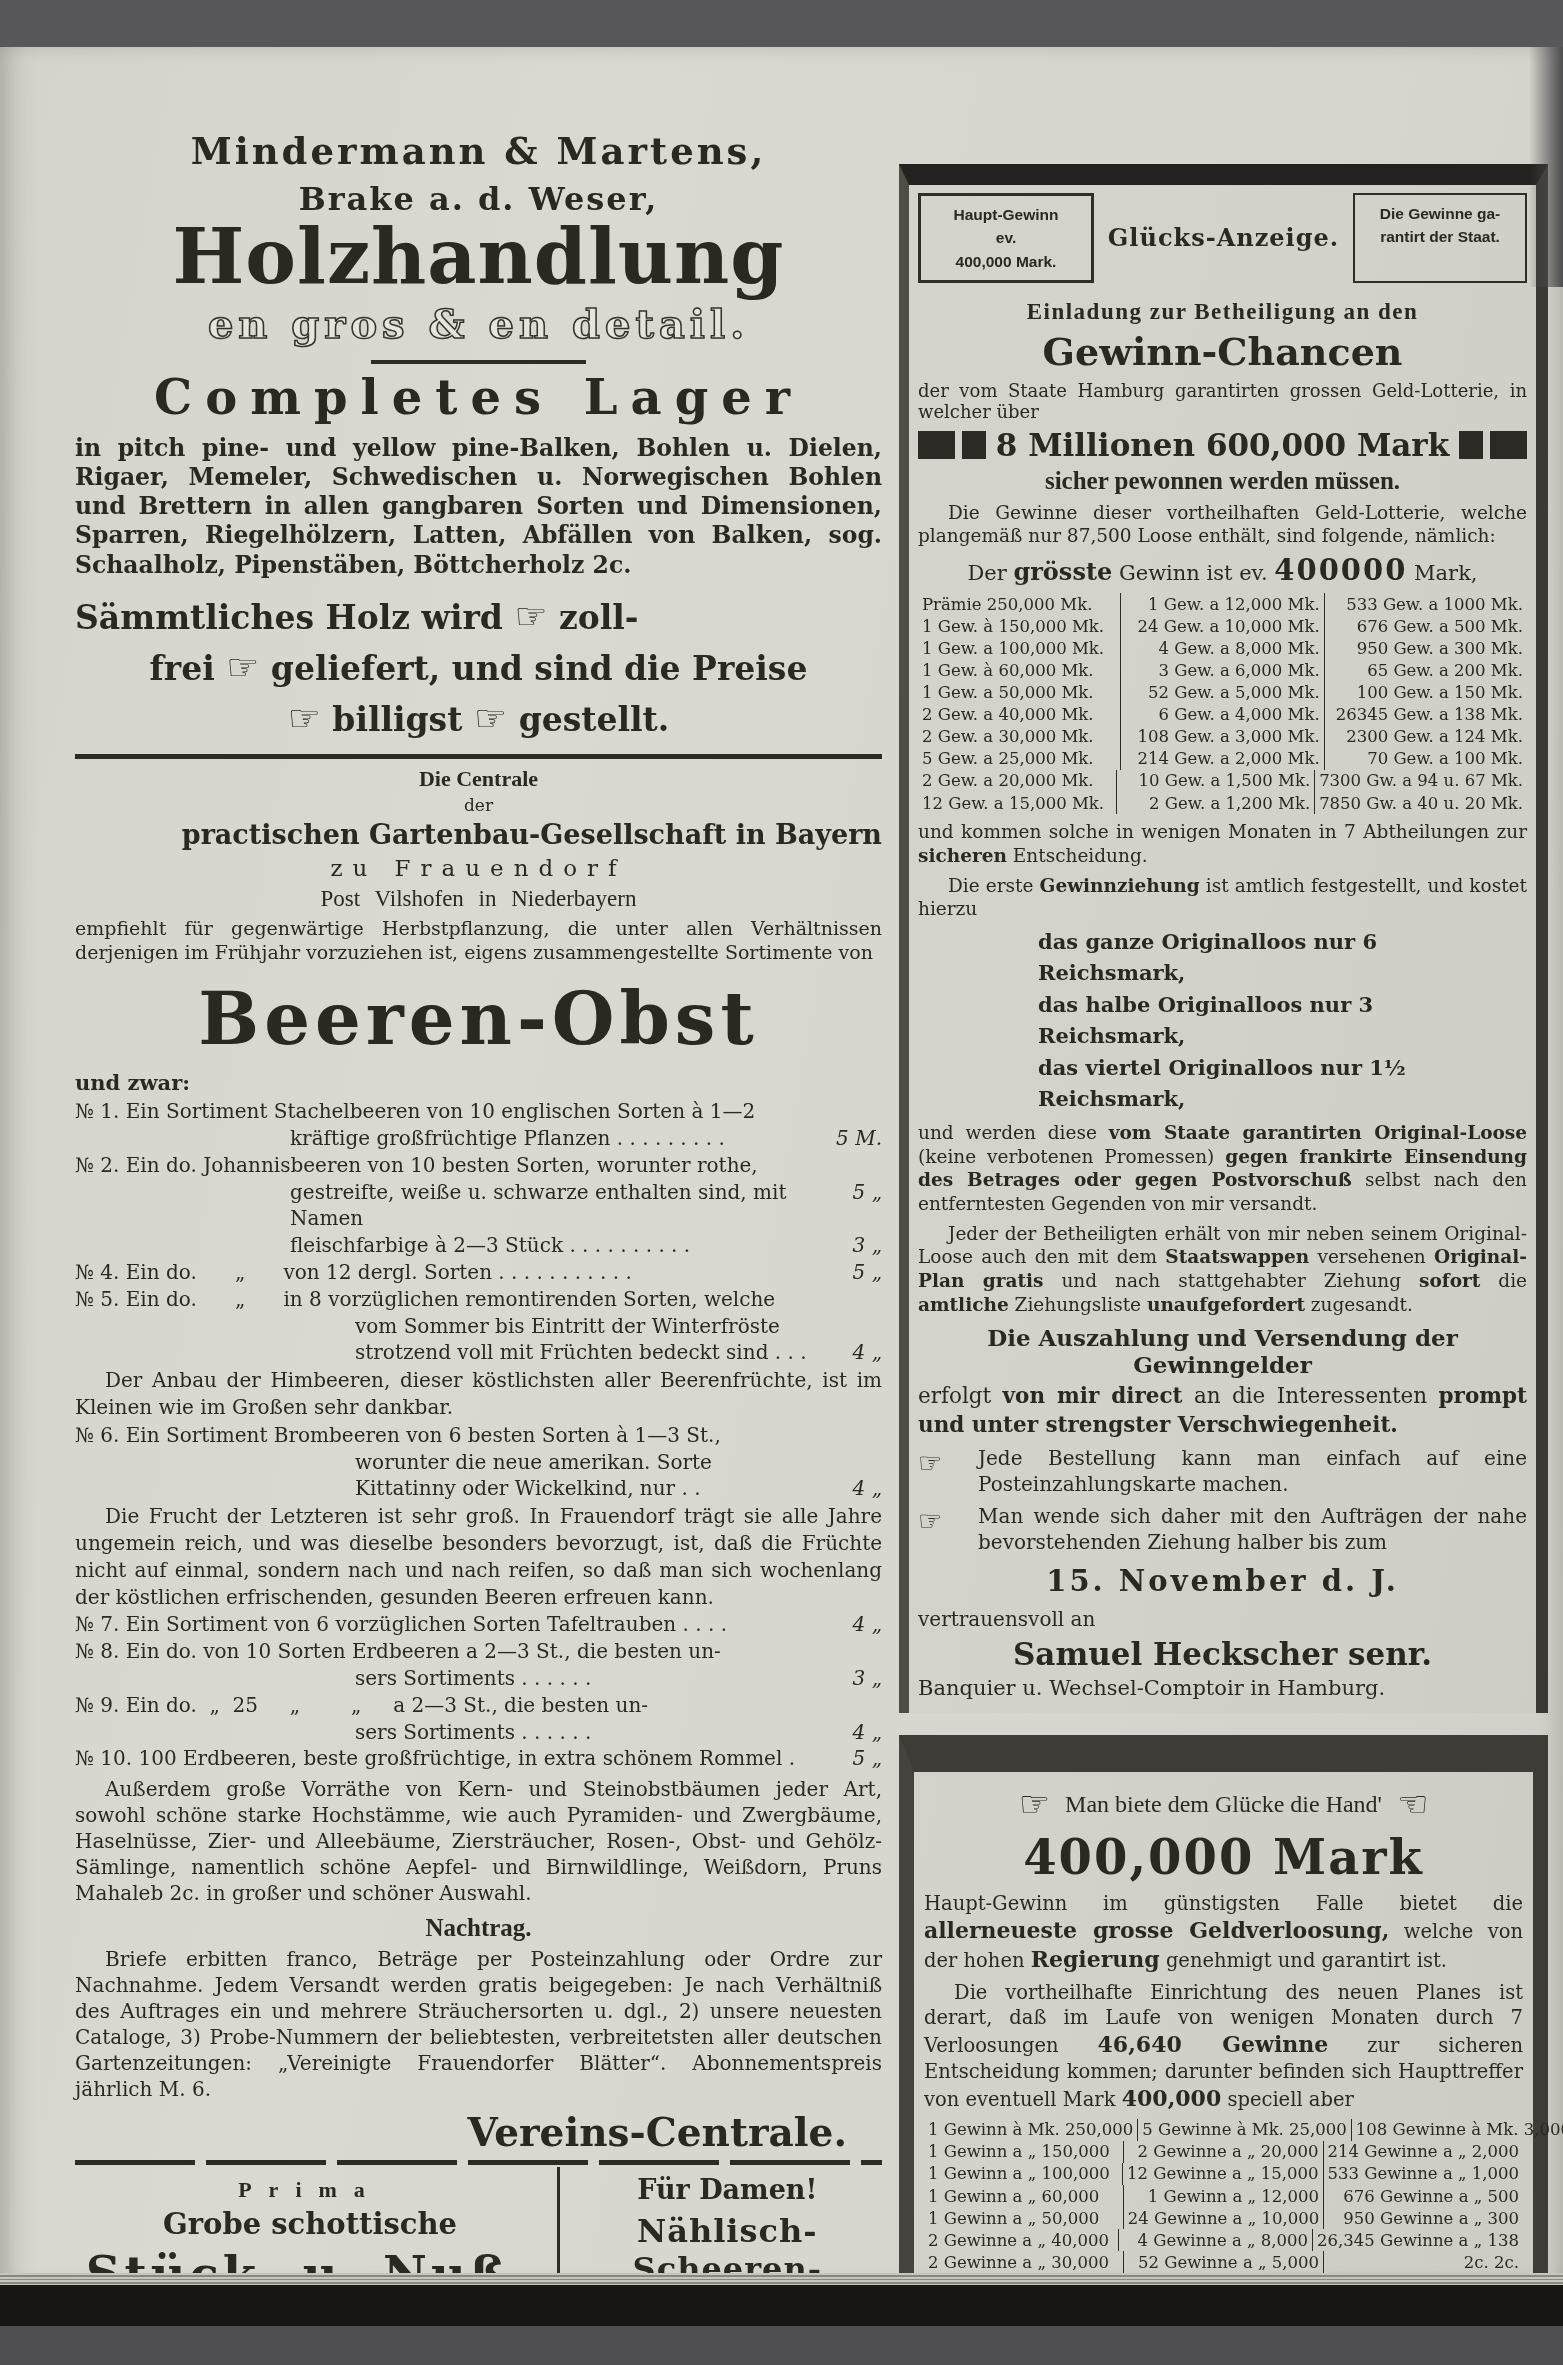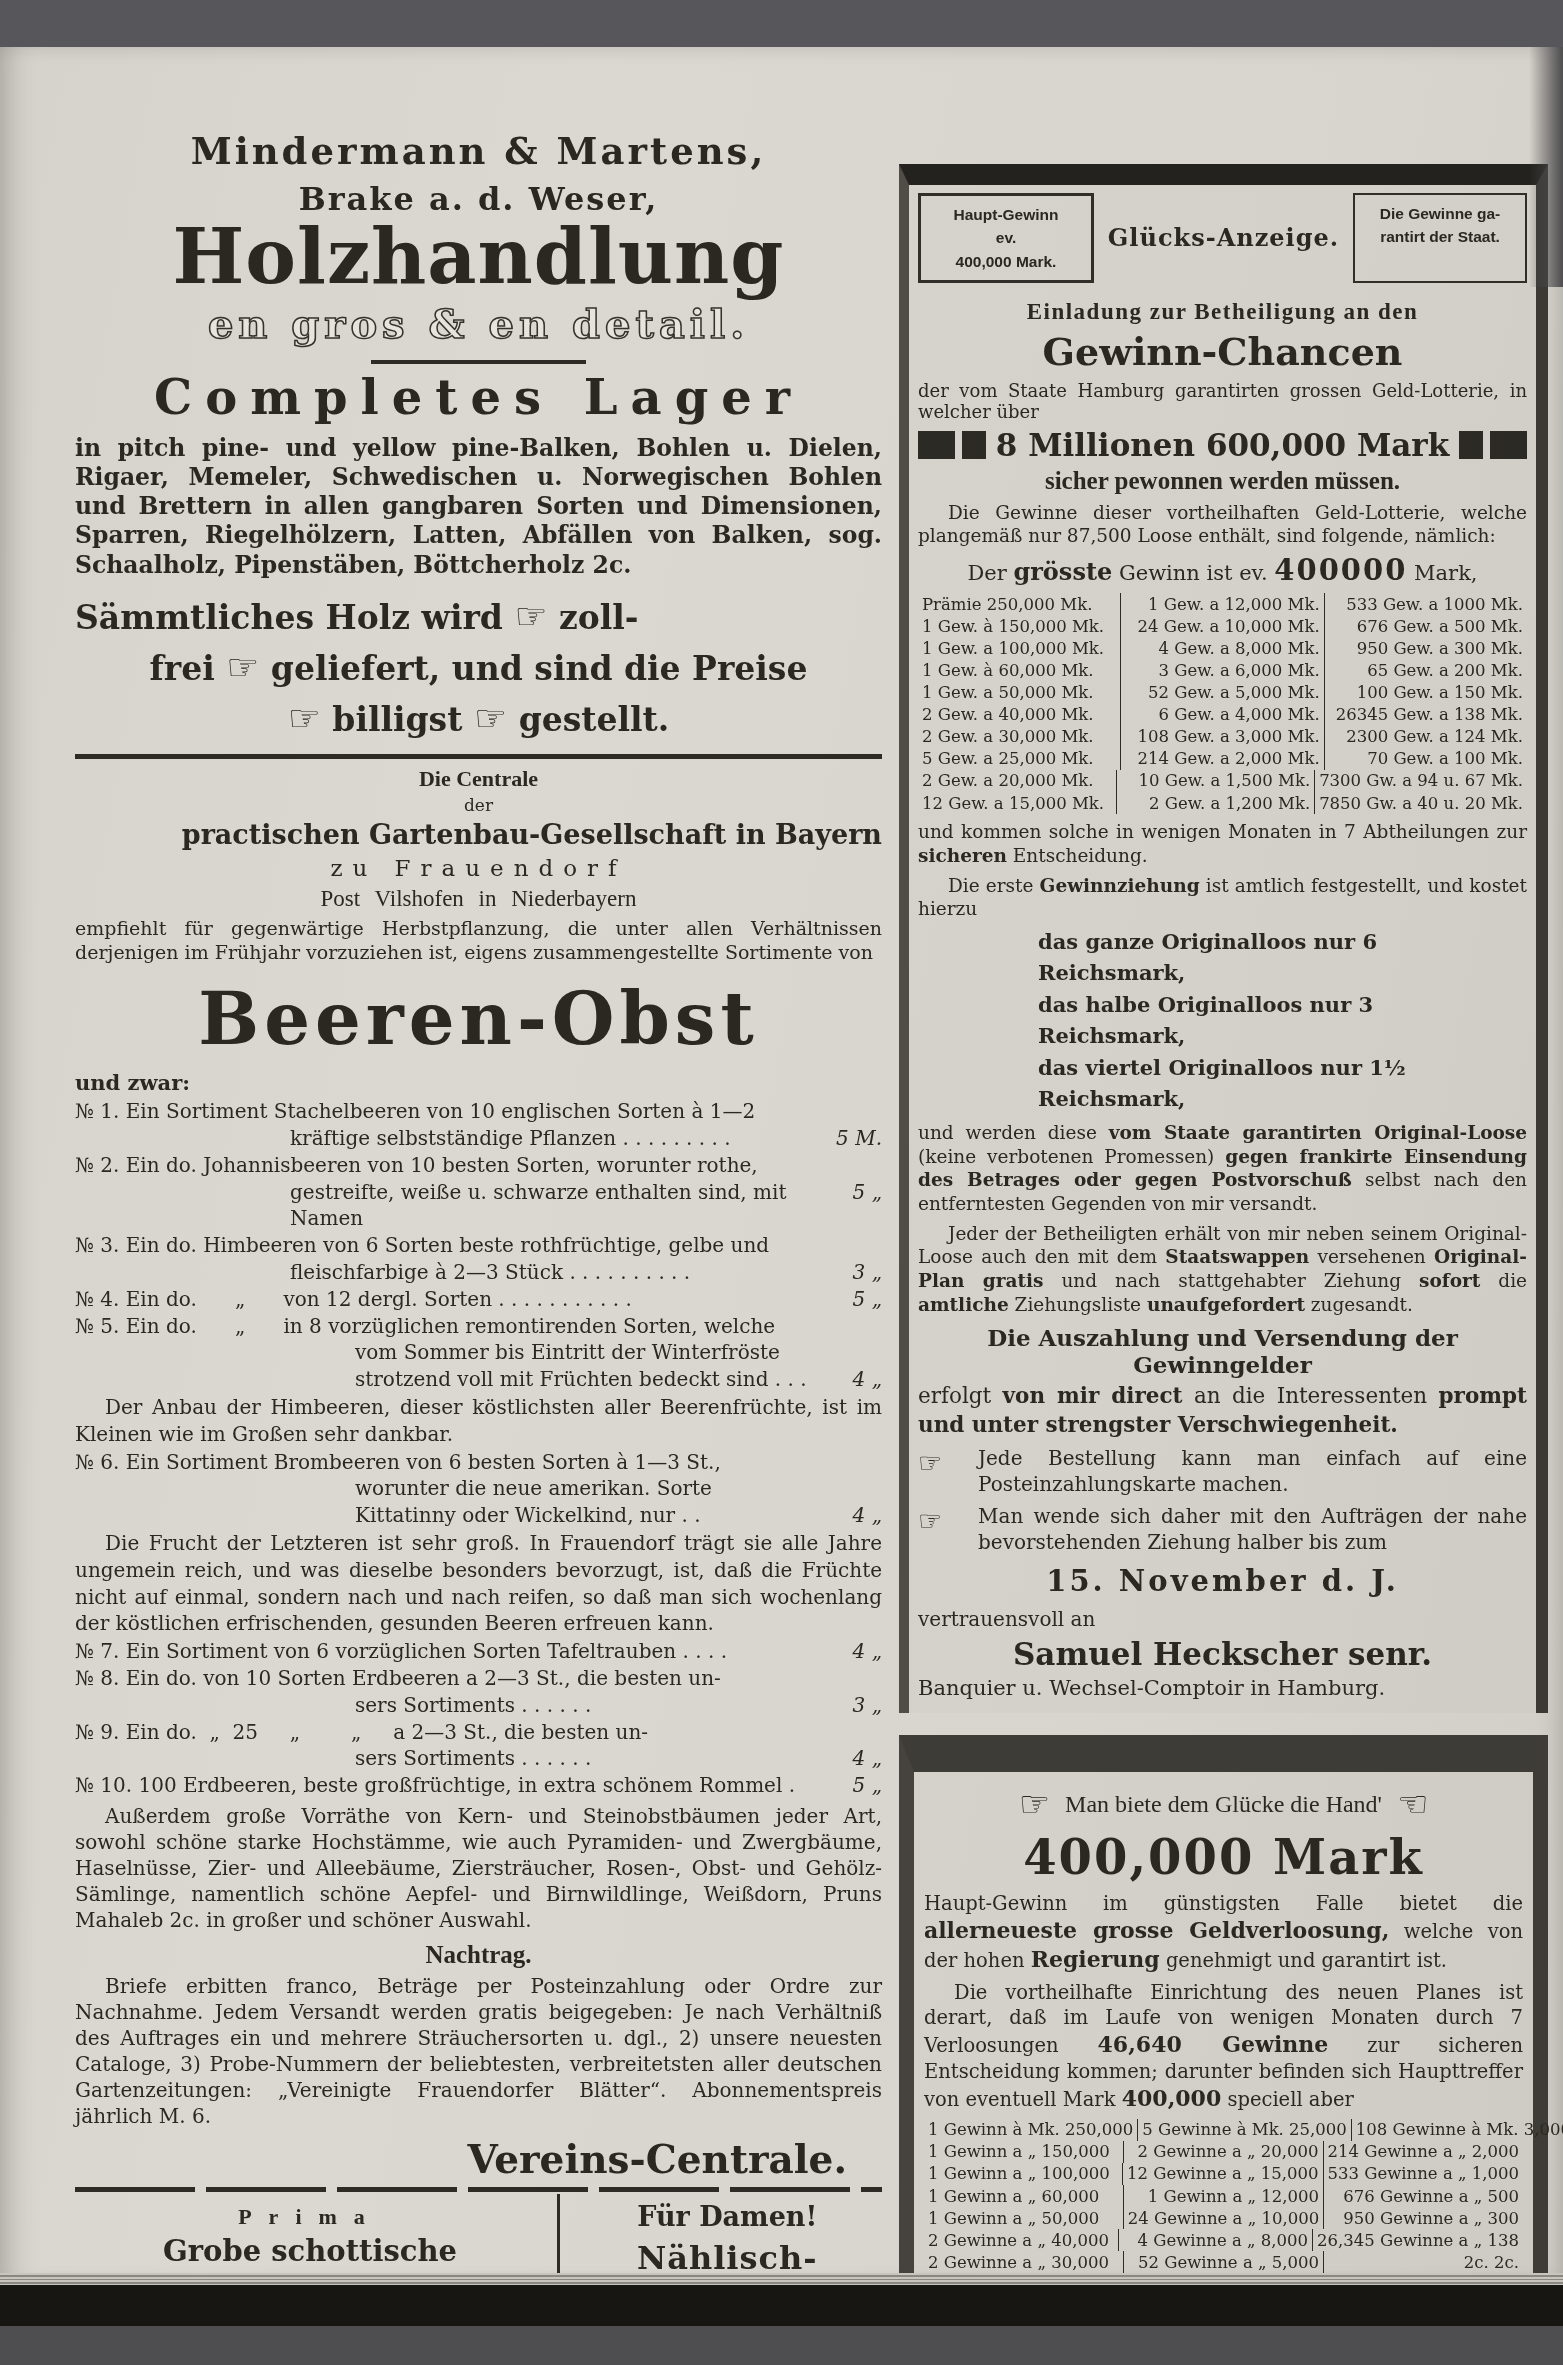--- a/index.html
+++ b/index.html
@@ -182,32 +182,29 @@
       <div class="frauendorf">zu Frauendorf</div>
       <div class="post">Post Vilshofen in Niederbayern</div>
       <div class="gart-intro">empfiehlt für gegenwärtige Herbstpflanzung, die unter allen Verhältnissen derjenigen im Frühjahr vorzuziehen ist, eigens zusammengestellte Sortimente von</div>
       <div class="beeren">Beeren-Obst</div>
       <div class="undzwar">und zwar:</div>
       <div class="obst">
           <div class="obst-line">
             <span class="no-t">№ 1. Ein Sortiment Stachelbeeren von 10 englischen Sorten à 1—2</span>
           </div>
           <div class="obst-line ind1">
-            <span class="no-t">kräftige selbstständige Pflanzen . . . . . . . . .</span>
+            <span class="no-t">kräftige großfrüchtige Pflanzen . . . . . . . . .</span>
             <span class="r">5 M.</span>
           </div>
           <div class="obst-line">
             <span class="no-t">№ 2. Ein do. Johannisbeeren von 10 besten Sorten, worunter rothe,</span>
           </div>
           <div class="obst-line ind1">
             <span class="no-t">gestreifte, weiße u. schwarze enthalten sind, mit Namen</span>
             <span class="r">5 „</span>
-          </div>
-          <div class="obst-line">
-            <span class="no-t">№ 3. Ein do. Himbeeren von 6 Sorten beste rothfrüchtige, gelbe und</span>
           </div>
           <div class="obst-line ind1">
             <span class="no-t">fleischfarbige à 2—3 Stück . . . . . . . . . .</span>
             <span class="r">3 „</span>
           </div>
           <div class="obst-line">
             <span class="no-t">№ 4. Ein do.      „      von 12 dergl. Sorten . . . . . . . . . . .</span>
             <span class="r">5 „</span>
           </div>
           <div class="obst-line">

